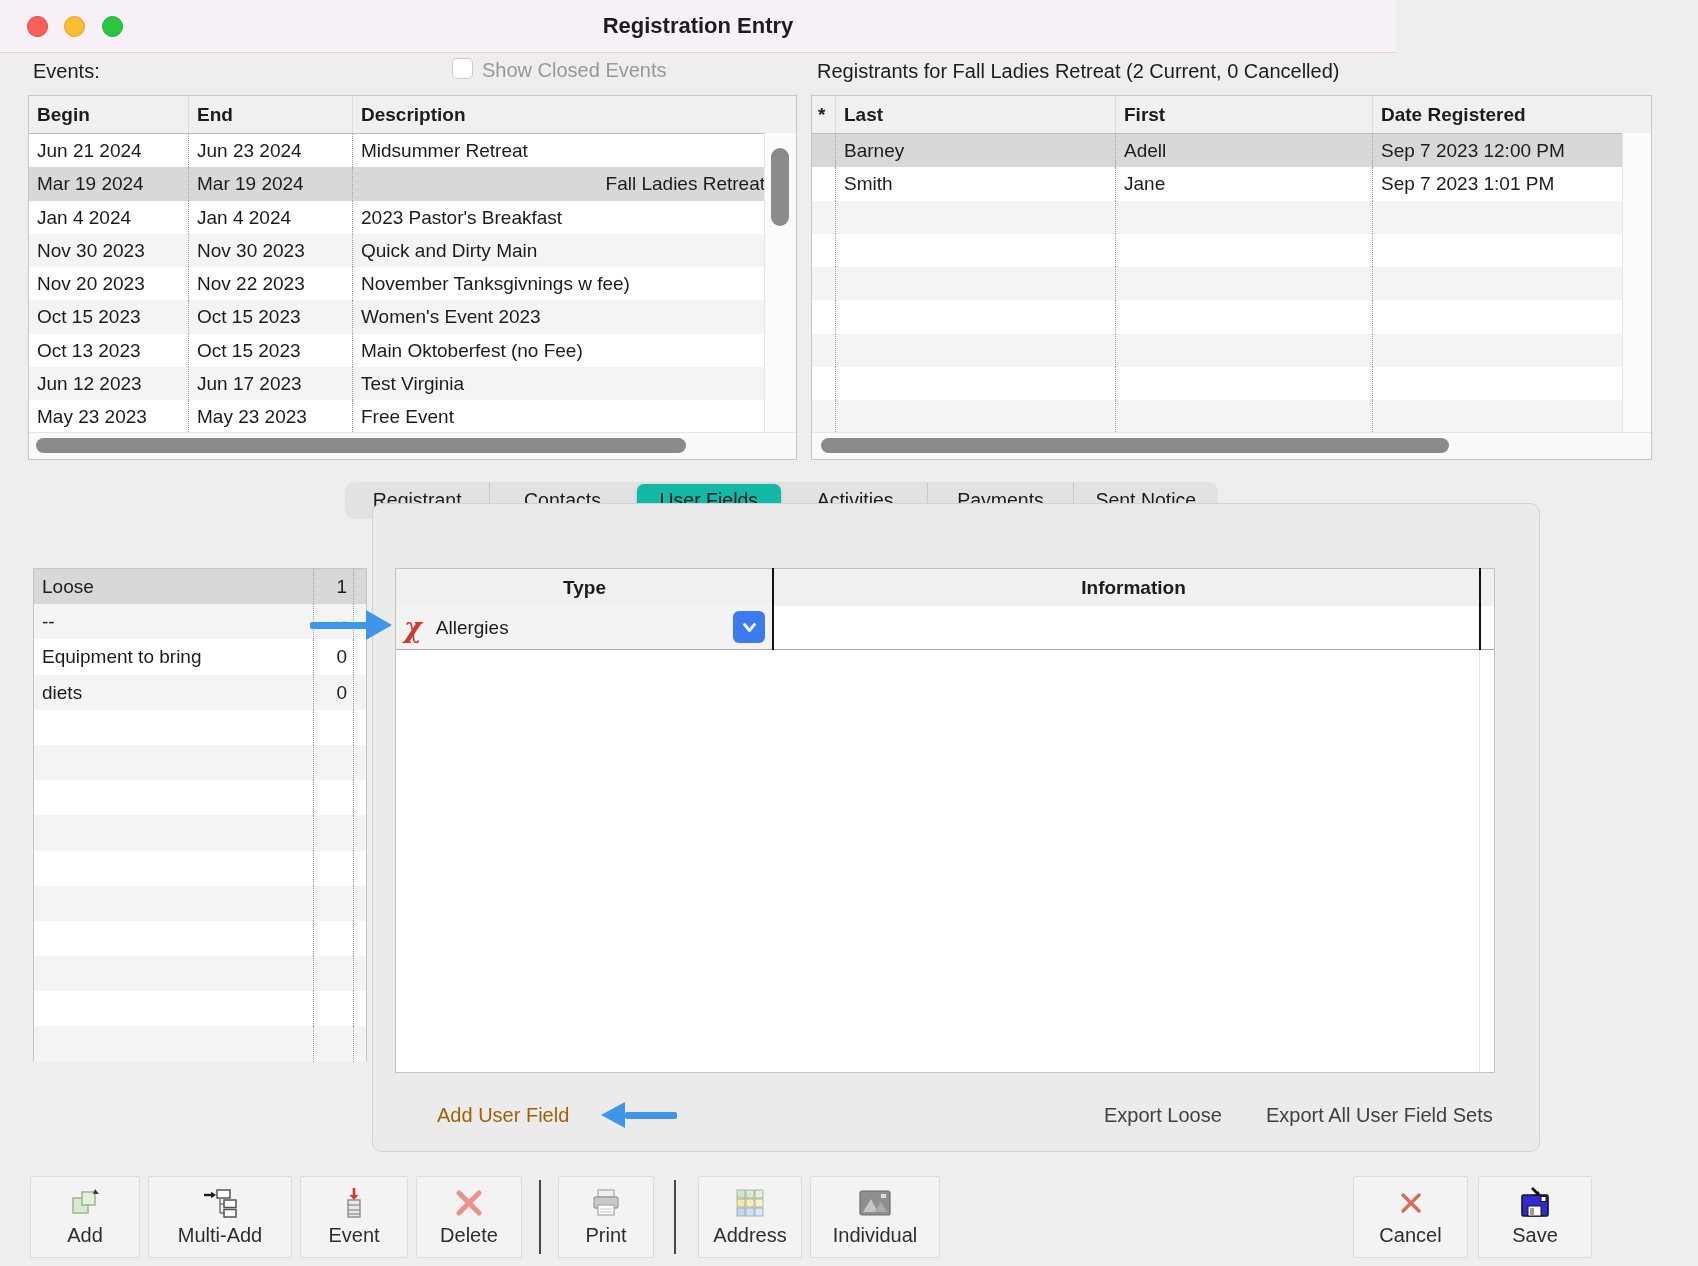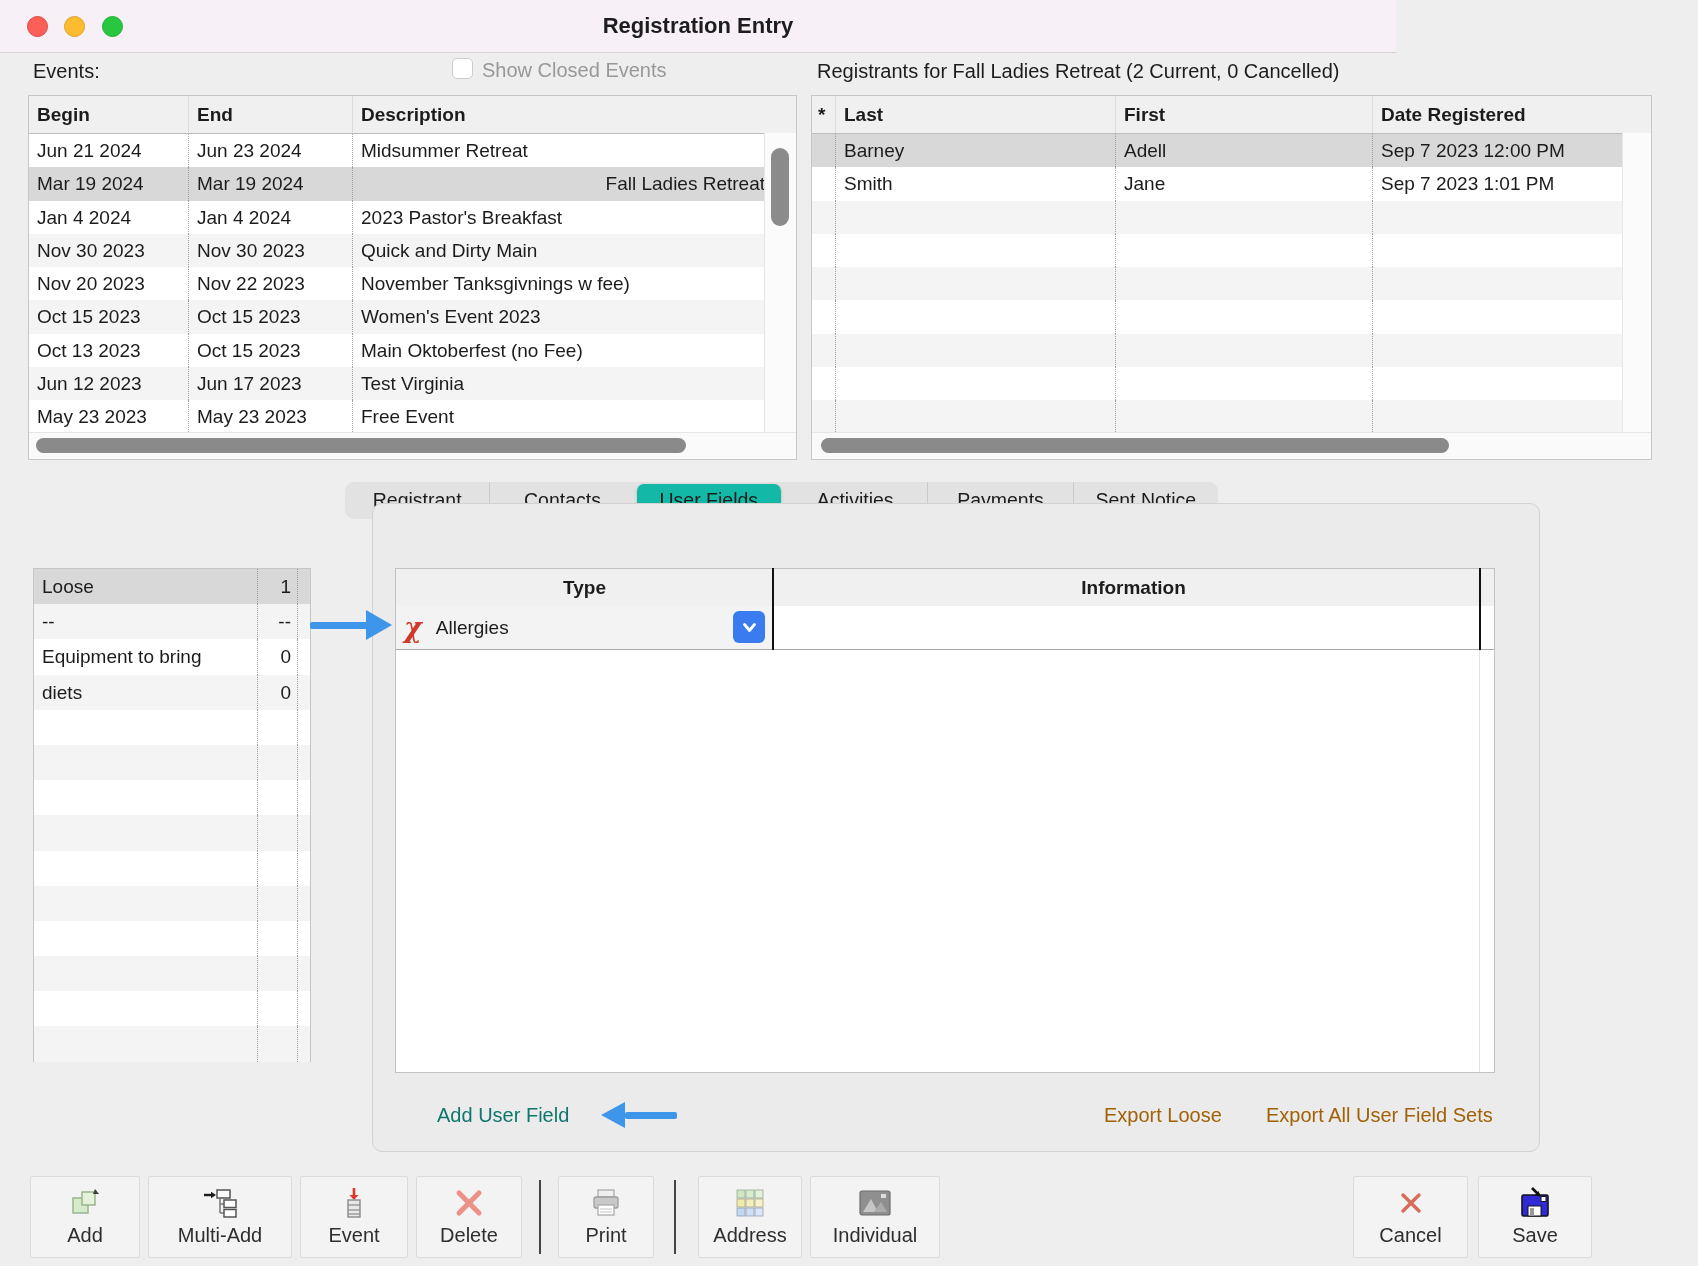--- a/index.html
+++ b/index.html
@@ -59,22 +59,22 @@
        color:#d0392a;margin-left:8px;}
   .ddbtn{position:absolute;right:8px;top:5px;width:32px;height:32px;background:#3a7bf0;
          border-radius:6px;display:flex;align-items:center;justify-content:center;}
   
   .arrow-shaft{position:absolute;background:#3d96ea;height:7px;border-radius:2px;}
   .arrow-head-right{position:absolute;width:0;height:0;border-top:15px solid transparent;
         border-bottom:15px solid transparent;border-left:26px solid #3d96ea;}
   .arrow-head-left{position:absolute;width:0;height:0;border-top:13px solid transparent;
         border-bottom:13px solid transparent;border-right:24px solid #3d96ea;}
   
-  .bluelink{position:absolute;font-size:20px;color:#0f766e;}
-  .graylink{position:absolute;font-size:20px;color:#a16207;}
+  .bluelink{position:absolute;font-size:20px;color:#a16207;}
+  .graylink{position:absolute;font-size:20px;color:#404040;}
   
   .tbtn{position:absolute;top:1176px;height:82px;background:#f3f3f3;border:1px solid #dbdbdb;
         border-radius:2px;box-sizing:border-box;text-align:center;}
   .tbtn .ticon{height:46px;display:flex;align-items:center;justify-content:center;padding-top:6px;box-sizing:border-box;}
   .tbtn .tlabel{font-size:20px;color:#2e2e2e;line-height:24px;}
   .groupsep{position:absolute;top:1180px;width:2px;height:74px;background:#454545;}
   .divline{position:absolute;background:#111;}
 </style>
 </head>
 <body>
@@ -251,21 +251,21 @@
           <polyline points="4.5,6.5 9.5,12.5 14.5,6.5" fill="none" stroke="#ffffff" stroke-width="2.8" stroke-linecap="round" stroke-linejoin="round"></polyline>
         </svg>
       </div>
     </div>
     <div class="infocell"></div>
   </div>
 
   <div class="divline" style="left:772px;top:568px;width:2px;height:82px;"></div>
   <div class="divline" style="left:1479px;top:568px;width:2px;height:82px;"></div>
 
-  <div class="panel" style="left:33px;top:568px;width:278px;height:494px;">
+  <div class="panel" style="left:33px;top:568px;width:334px;height:494px;">
     <div class="stripe-even">
       <div class="trow sel" style="height:35.2px;line-height:35.2px;">
         <div class="cell" style="flex:1;border-right:none;">Loose</div>
         <div class="cell" style="width:40px;text-align:right;padding-right:6px;padding-left:0;border-left:1px dotted #9f9f9f;border-right:none;">1</div>
         <div class="cell" style="width:13px;border-left:1px dotted #9f9f9f;border-right:none;"></div>
       </div>
       <div class="trow" style="height:35.2px;line-height:35.2px;">
         <div class="cell" style="flex:1;border-right:none;">--</div>
         <div class="cell" style="width:40px;text-align:right;padding-right:6px;padding-left:0;border-left:1px dotted #9f9f9f;border-right:none;">--</div>
         <div class="cell" style="width:13px;border-left:1px dotted #9f9f9f;border-right:none;"></div>

